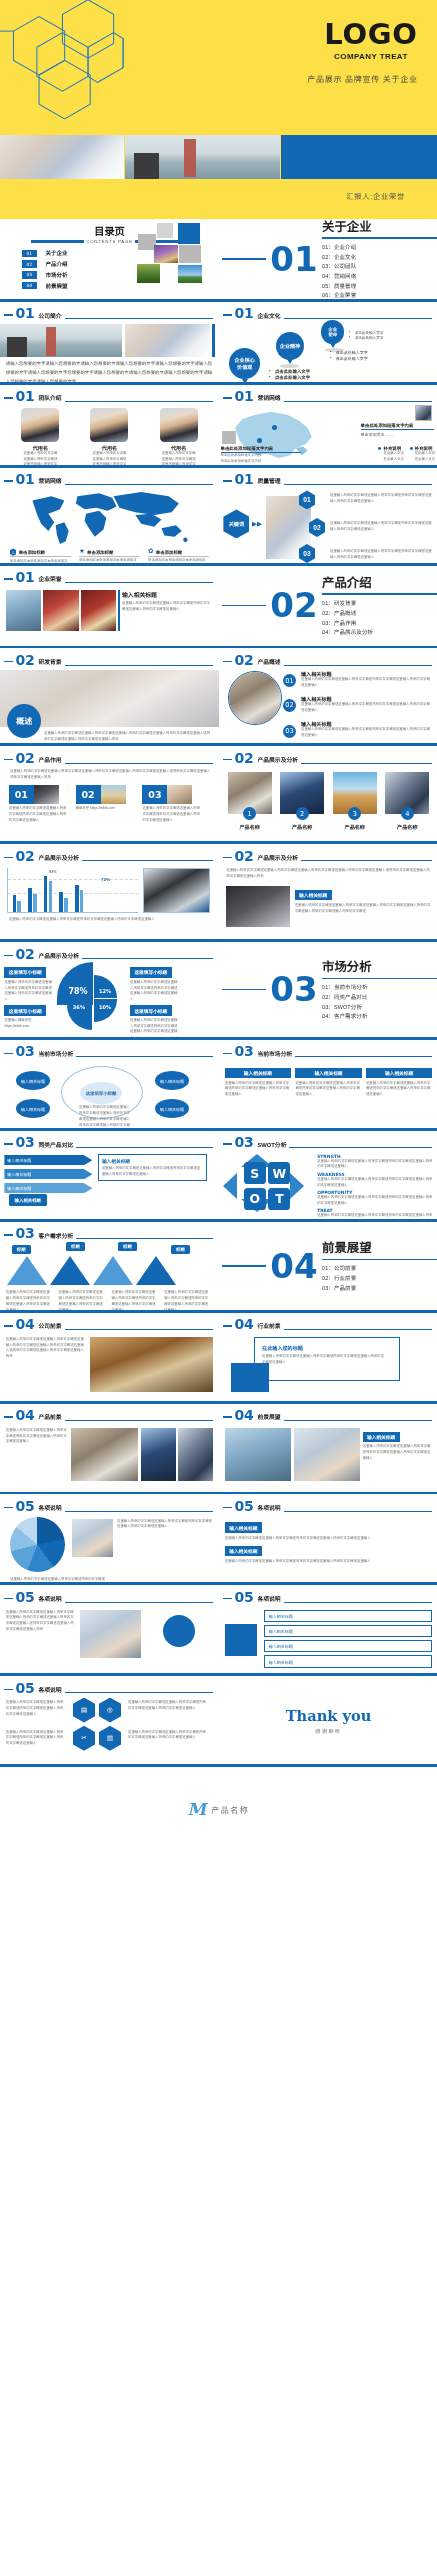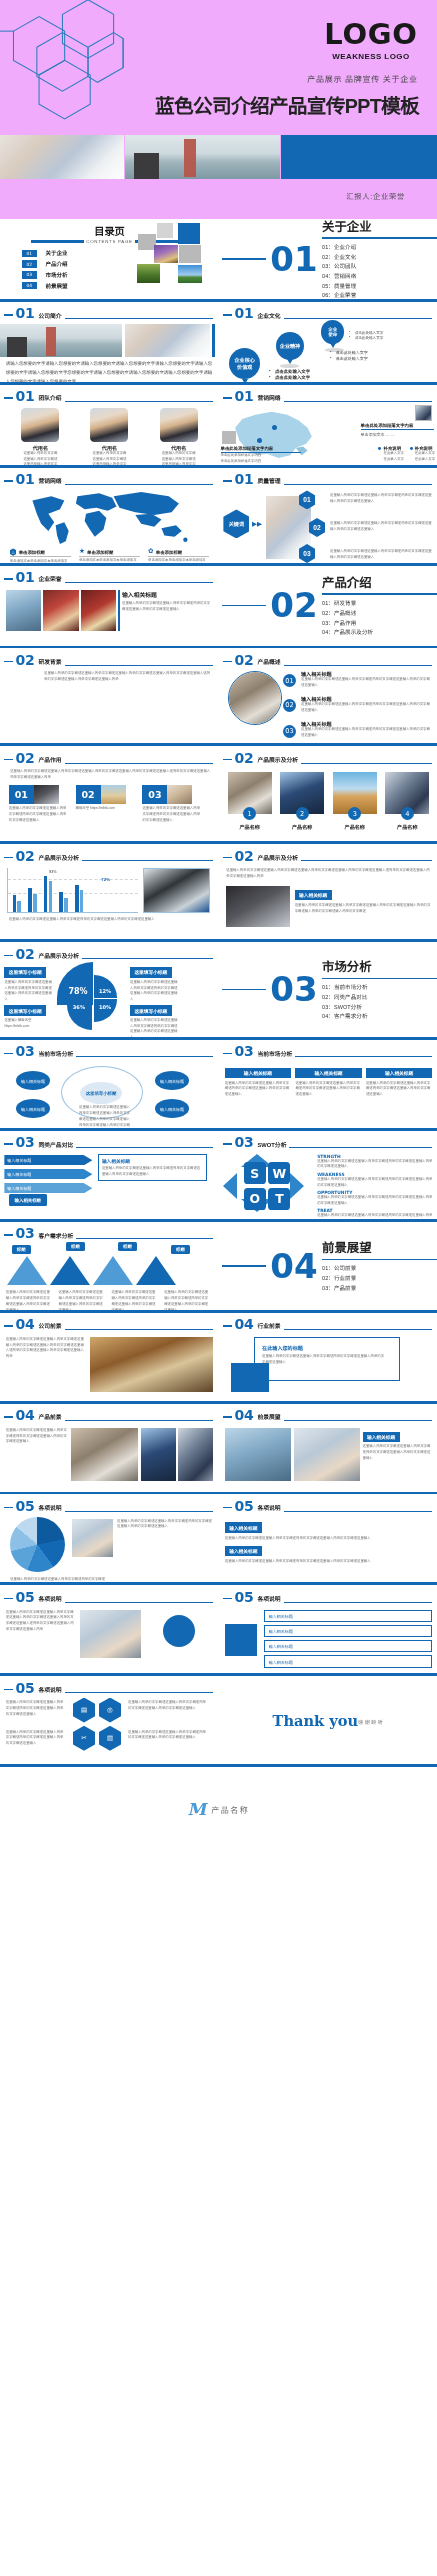--- a/index.html
+++ b/index.html
@@ -10,21 +10,21 @@
     color:#222;
   }
   .page { position:relative; width:438px; }
 
   
   .slide { position:relative; width:219px; height:80px; overflow:hidden; background:#fff; }
   .row   { display:flex; width:438px; }
   .divider { width:438px; height:2.9px; background:#1268b3; }
 
   
-  .cover { position:relative; width:438px; height:219px; background:#f0abfc; overflow:hidden; }
+  .cover { position:relative; width:438px; height:219px; background:#fde047; overflow:hidden; }
   .cube-art { position:absolute; left:-7.3px; top:-4.4px; width:212px; height:139px; }
   .logo-wrap { position:absolute; right:20.4px; top:20.4px; text-align:center; }
   .logo-main { font-size:29px; font-weight:bold; letter-spacing:0.7px; color:#1a1a1a; line-height:1; font-family:"DejaVu Sans",sans-serif; }
   .logo-sub  { font-size:8px; font-weight:bold; letter-spacing:0.4px; color:#1a1a1a; margin-top:2.9px; }
   .cover-kws { position:absolute; right:20.4px; top:73px; font-size:8px; color:#444; letter-spacing:0.7px; }
   .cover-title { position:absolute; right:19px; top:90px; font-size:19.7px; font-weight:bold; color:#232323; letter-spacing:-0.7px; white-space:nowrap; }
   .cover-strip { position:absolute; left:0; top:135px; width:438px; height:44px; display:flex; }
   .cover-strip .cell { height:44px; margin-right:1.5px; }
   .cover-author { position:absolute; right:33px; top:191px; font-size:7.3px; color:#555; letter-spacing:0.7px; }
 
@@ -141,25 +141,24 @@
         <polygon points="28,48 63,28 98,48 98,88 63,108 28,88"></polygon>
         <polygon points="63,108 98,88 133,108 133,148 98,168 63,148"></polygon>
         <line x1="0" y1="48" x2="28" y2="48"></line>
         <line x1="130" y1="0" x2="130" y2="5"></line>
         <line x1="178" y1="58" x2="178" y2="98"></line>
       </g>
     </svg>
 
     <div class="logo-wrap">
       <div class="logo-main">LOGO</div>
-      <div class="logo-sub">WEAKNESS LOGO</div>
+      <div class="logo-sub">COMPANY TREAT</div>
     </div>
 
     <div class="cover-kws">产品展示  品牌宣传 关于企业</div>
-    <div class="cover-title">蓝色公司介绍产品宣传PPT模板</div>
 
     <div class="cover-strip">
       <div class="cell ph ph-meeting" style="width:124px"></div>
       <div class="cell ph ph-bridge" style="width:155px"></div>
       <div class="cell ph ph-blue" style="width:156px"></div>
     </div>
     <div class="cover-author">汇报人:企业荣誉</div>
   </div>
 
   <div class="row">
@@ -484,20 +483,24 @@
 
   <div class="divider"></div>
 
   <div class="row">
     <div class="slide" style="height:95px">
       <div class="sh">
         <span class="dash"></span>
         <span class="num">02</span>
         <span class="t">研发背景</span>
         <span class="rule"></span>
+      </div>
+      <div style="position:relative">
+        <div class="ph ph-lab" style="width:219px;height:57px;margin-top:2.9px"></div>
+        <div style="position:absolute;left:7.3px;top:34px;width:34px;height:34px;border-radius:50%;background:#1268b3;color:#fff;font-size:8px;font-weight:bold;display:flex;align-items:center;justify-content:center">概述</div>
       </div>
       <div class="mini" style="padding:4.4px 5.8px 0 44px">这里输入简单的文字概述这里输入简单文字概述这里输入简单的文字概述这里输入简单的文字概述这里输入述简单的文字概述这里输入简单文字概述这里输入简单</div>
     </div>
 
     <div class="slide" style="height:95px">
       <div class="sh">
         <span class="dash"></span>
         <span class="num">02</span>
         <span class="t">产品概述</span>
         <span class="rule"></span>
@@ -1057,21 +1060,21 @@
         <div class="hexo" style="position:absolute;left:99px;top:2.9px;width:22px;height:25px;font-size:6.6px">◎</div>
         <div class="hexo" style="position:absolute;left:73px;top:31px;width:22px;height:25px;font-size:6.6px">✂</div>
         <div class="hexo" style="position:absolute;left:99px;top:31px;width:22px;height:25px;font-size:6.6px">▥</div>
         <div class="mini" style="position:absolute;left:5.8px;top:5.8px;width:61px">这里输入简单的文字概述这里输入简单文字概述简单的文字概述这里输入简单的文字概述这里输入</div>
         <div class="mini" style="position:absolute;left:5.8px;top:35px;width:61px">这里输入简单的文字概述这里输入简单文字概述简单的文字概述这里输入简单的文字概述这里输入</div>
         <div class="mini" style="position:absolute;left:128px;top:5.8px;width:80px">这里输入简单的文字概述这里输入简单文字概述简单的文字概述这里输入简单的文字概述这里输入</div>
         <div class="mini" style="position:absolute;left:128px;top:35px;width:80px">这里输入简单的文字概述这里输入简单文字概述简单的文字概述这里输入简单的文字概述这里输入</div>
       </div>
     </div>
 
-    <div class="slide" style="height:88px;display:flex;align-items:center;justify-content:center;flex-direction:row">
+    <div class="slide" style="height:88px;display:flex;align-items:center;justify-content:center;flex-direction:column">
       <div class="thankyou">Thank you</div>
       <div style="font-size:5.1px;color:#777;letter-spacing:1.5px;margin-top:2.9px">感谢聆听</div>
     </div>
   </div>
 
   <div class="divider"></div>
 
   <div class="footer-logo">
     <span class="fl-m">M</span>
     <span class="fl-t">产品名称</span>

